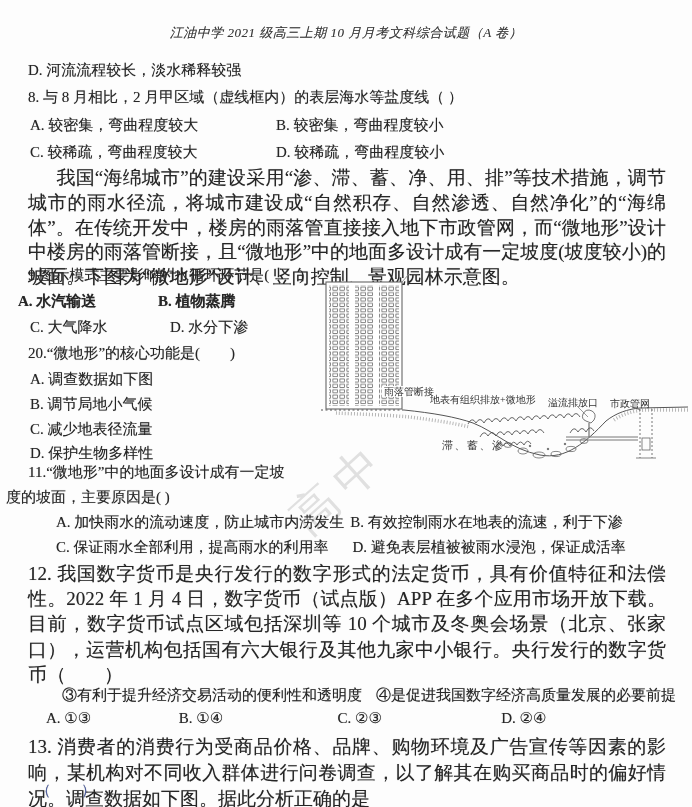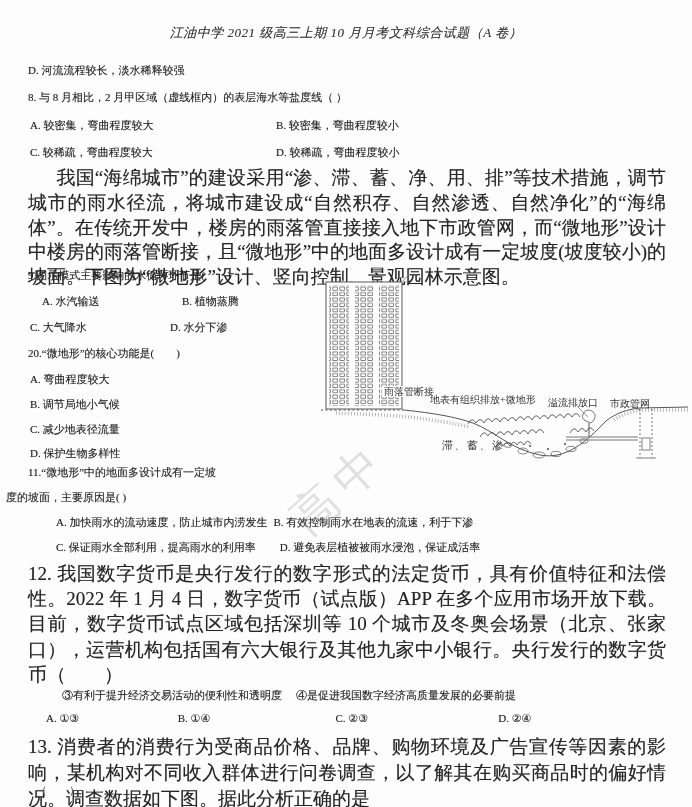--- a/index.html
+++ b/index.html
@@ -13,21 +13,21 @@
     overflow:hidden;
   }
   .title{
     position:absolute;top:24px;left:0;width:100%;
     text-align:center;
     font-size:13px;font-style:italic;letter-spacing:0.5px;color:#3a3a3a;
     text-shadow:0 0 0.6px rgba(60,60,60,.5);
   }
   .ln{
     position:absolute;
-    font-size:11px;line-height:19px;white-space:nowrap;
+    font-size:15px;line-height:19px;white-space:nowrap;
     text-shadow:0 0 0.7px rgba(40,40,40,.45);
   }
   .para{
     position:absolute;left:28px;width:638px;
     font-size:19px;text-align:justify;
     text-shadow:0 0 0.7px rgba(40,40,40,.45);
   }
   .passage{top:166px;line-height:24.8px;text-indent:1.5em;}
   .q12para{top:561px;line-height:25.2px;}
   .q13para{top:734px;line-height:26px;}
@@ -62,31 +62,31 @@
     <span class="optB-q8">B. 较密集，弯曲程度较小</span>
   </div>
   <div class="ln" style="top:143px;left:30px;">
     <span>C. 较稀疏，弯曲程度较大</span>
     <span class="optB-q8">D. 较稀疏，弯曲程度较小</span>
   </div>
 
   <div class="para passage">我国“海绵城市”的建设采用“渗、滞、蓄、净、用、排”等技术措施，调节城市的雨水径流，将城市建设成“自然积存、自然渗透、自然净化”的“海绵体”。在传统开发中，楼房的雨落管直接接入地下市政管网，而“微地形”设计中楼房的雨落管断接，且“微地形”中的地面多设计成有一定坡度(坡度较小)的坡面。下图为“微地形”设计、竖向控制、景观园林示意图。</div>
 
   <div class="ln" style="top:266px;left:28px;">9.图示模式主要影响的水循环环节是(　　)</div>
-  <div class="ln" style="top:292px;left:42px;">
+  <div class="ln" style="top:292px;left:18px;font-weight:bold;">
     <span>A. 水汽输送</span>
     <span class="optB-q9">B. 植物蒸腾</span>
   </div>
   <div class="ln" style="top:318px;left:30px;">
     <span>C. 大气降水</span>
     <span class="optB-q9">D. 水分下渗</span>
   </div>
 
   <div class="ln" style="top:344px;left:28px;">20.“微地形”的核心功能是(　　)</div>
-  <div class="ln" style="top:370px;left:30px;">A. 弯曲程度较大</div>
+  <div class="ln" style="top:370px;left:30px;">A. 调查数据如下图</div>
   <div class="ln" style="top:395px;left:30px;">B. 调节局地小气候</div>
   <div class="ln" style="top:420px;left:30px;">C. 减少地表径流量</div>
   <div class="ln" style="top:444px;left:30px;">D. 保护生物多样性</div>
 
   <div class="ln" style="top:463px;left:28px;">11.“微地形”中的地面多设计成有一定坡</div>
   <div class="ln" style="top:488px;left:6px;">度的坡面，主要原因是(  )</div>
   <div class="ln" style="top:513px;left:56px;">
     <span>A. 加快雨水的流动速度，防止城市内涝发生</span><span style="margin-left:6px;">B. 有效控制雨水在地表的流速，利于下渗</span>
   </div>
   <div class="ln" style="top:538px;left:56px;">

